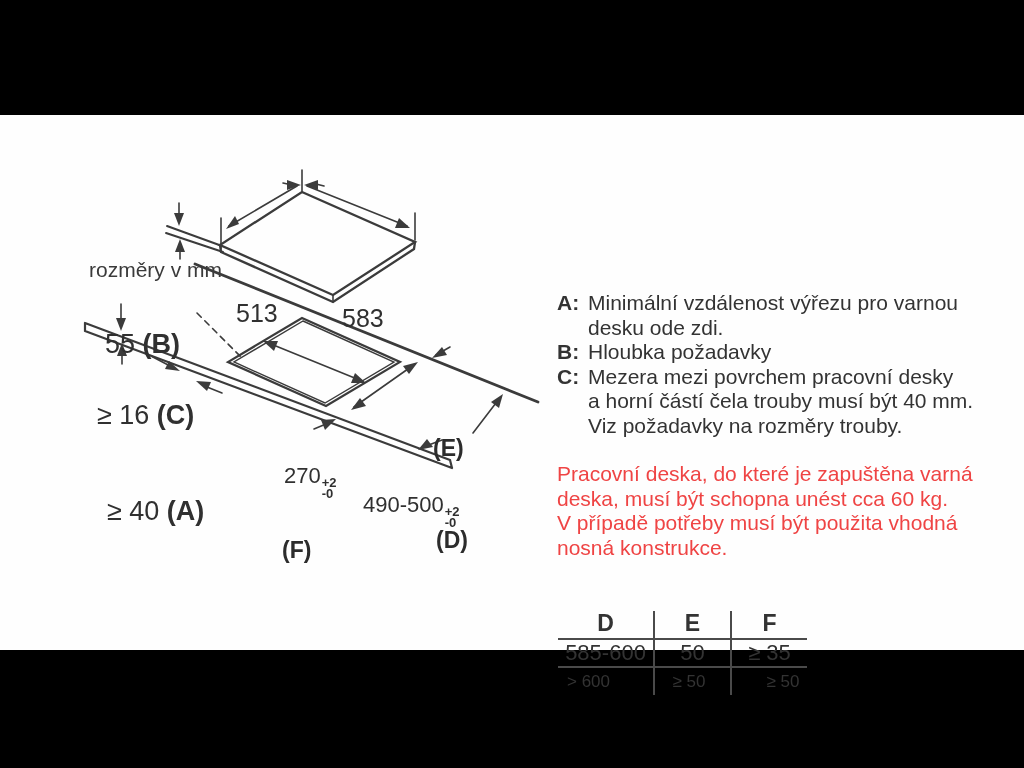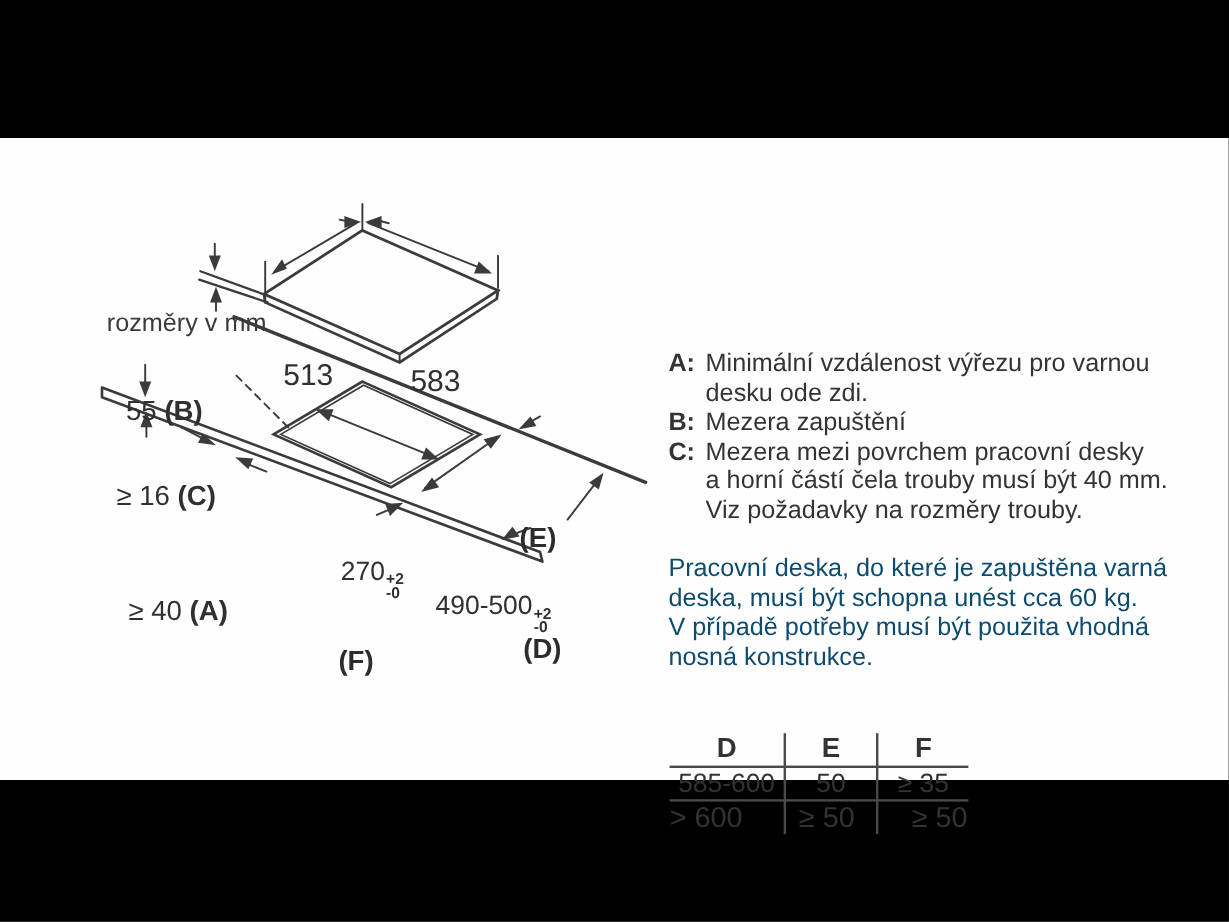--- a/index.html
+++ b/index.html
@@ -5,44 +5,44 @@
   * { margin:0; padding:0; box-sizing:border-box; }
   html,body { width:1024px; height:768px; background:#000; overflow:hidden; }
   body { font-family:"Liberation Sans","DejaVu Sans",sans-serif; }
   #stage { position:relative; width:1024px; height:576px; background:#000; }
   #panel { position:absolute; left:0; top:115px; width:1024px; height:535px; background:#fefefe; }
   .abs { position:absolute; }
   #units-note { left:89px; top:143px; font-size:21px; color:#3a3a3a; }
   svg#diagram-lines { position:absolute; left:0; top:0; width:560px; height:535px; }
 
   
-  .dim { font-size:23px; color:#303030; white-space:nowrap; }
+  .dim { font-size:27px; color:#303030; white-space:nowrap; }
   .dim b { font-weight:bold; }
   .dim-num { font-size:25px; }
   .dim-mask { background:#fefefe; padding:0 2px; }
   .tol { display:inline-flex; flex-direction:column; vertical-align:-4px;
          font-size:13px; line-height:11px; font-weight:bold; color:#303030; margin-left:1px; }
   .ref-label { font-weight:bold; font-size:23px; color:#2c2c2c; }
 
   
   #legend { left:557px; top:176px; width:440px; font-size:21px; line-height:24.5px; color:#333; }
   .legend-row { display:flex; }
   .legend-key { font-weight:bold; width:31px; flex:0 0 31px; }
   .legend-text { white-space:pre-line; }
   #load-note { left:557px; top:347px; width:445px; font-size:21px; line-height:24.5px;
-               color:#0c4a6e; white-space:pre-line; }
+               color:#ef4444; white-space:pre-line; }
 
   
   #ref-table { left:557px; top:496px; width:251px; height:85px; }
   .t-row { display:flex; position:absolute; left:0; width:251px; }
   .t-cell { text-align:center; color:#333; }
   .c0 { width:97px; } .c1 { width:77px; } .c2 { width:77px; }
   .t-head { top:0; height:27px; font-weight:bold; font-size:23px; line-height:25px; }
   .t-r1 { top:29px; height:26px; font-size:22px; line-height:26px;justify-content:space-between; }
-  .t-r2 { top:57px; height:27px; font-size:24px; line-height:28px;gap:44px; }
+  .t-r2 { top:57px; height:27px; font-size:17px; line-height:28px;gap:44px; }
   .hline { position:absolute; left:1px; width:249px; height:2px; background:#4a4a4a; }
   .vline { position:absolute; top:0; width:2px; height:84px; background:#4a4a4a; }
 </style>
 </head>
 <body>
 
 <div id="stage">
   <div id="panel">
 
     <div id="units-note" class="abs">rozměry v mm</div>
@@ -132,21 +132,21 @@
     <div class="abs ref-label" style="left:282px; top:422px;">(F)</div>
 
     <div id="legend" class="abs">
       <div class="legend-row">
         <div class="legend-key">A:</div>
         <div class="legend-text">Minimální vzdálenost výřezu pro varnou
 desku ode zdi.</div>
       </div>
       <div class="legend-row">
         <div class="legend-key">B:</div>
-        <div class="legend-text">Mezera zapuštění</div>
+        <div class="legend-text">Hloubka požadavky</div>
       </div>
       <div class="legend-row">
         <div class="legend-key">C:</div>
         <div class="legend-text">Mezera mezi povrchem pracovní desky
 a horní částí čela trouby musí být 40 mm.
 Viz požadavky na rozměry trouby.</div>
       </div>
     </div>
 
     <div id="load-note" class="abs">Pracovní deska, do které je zapuštěna varná

